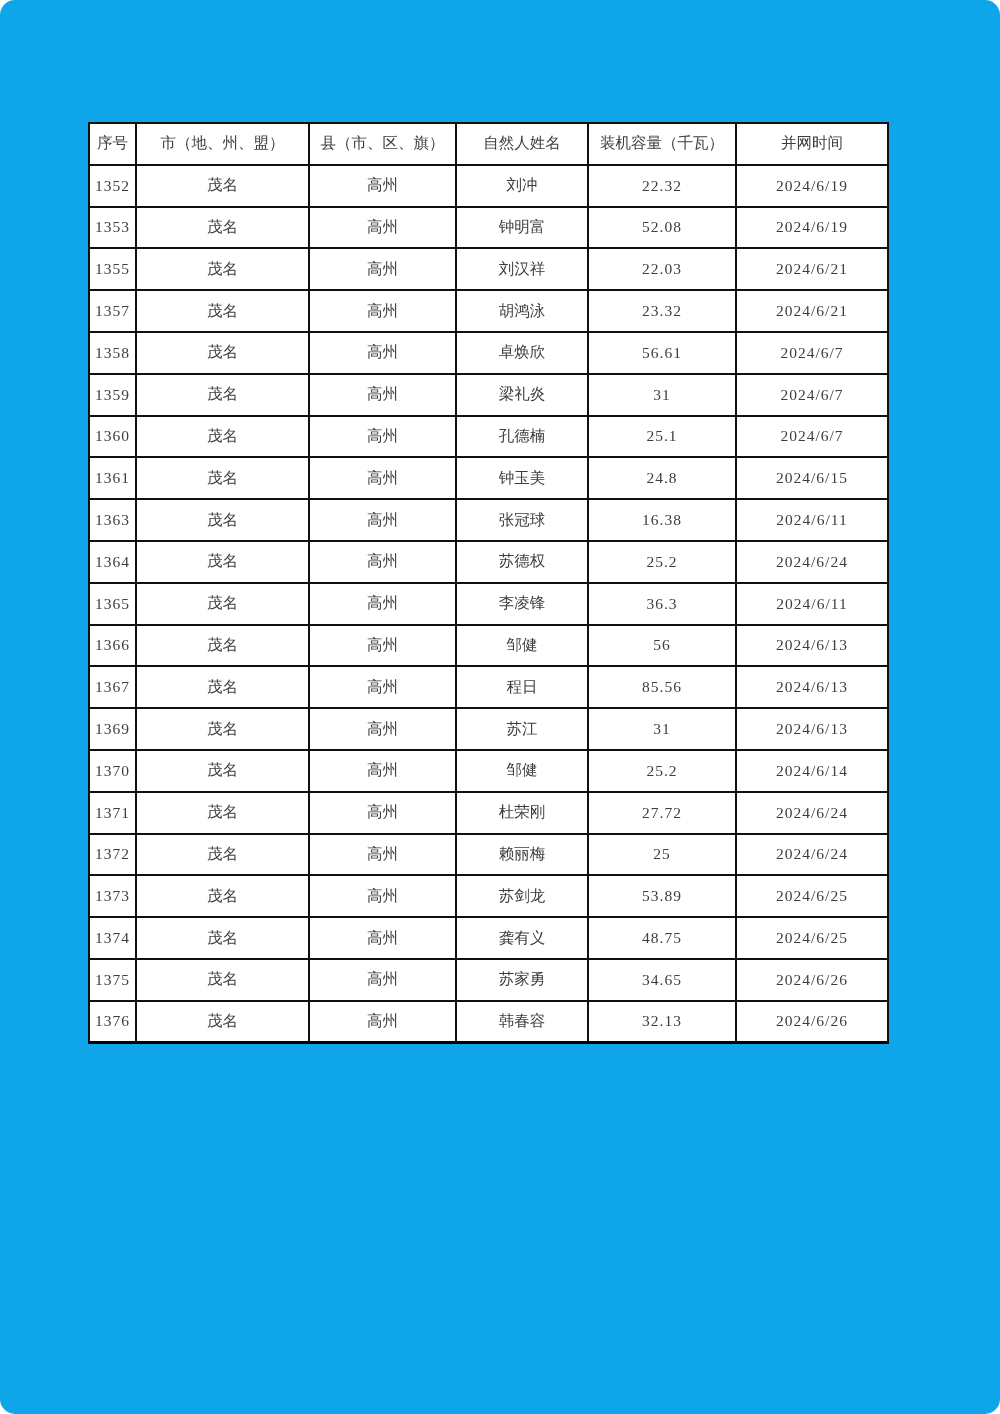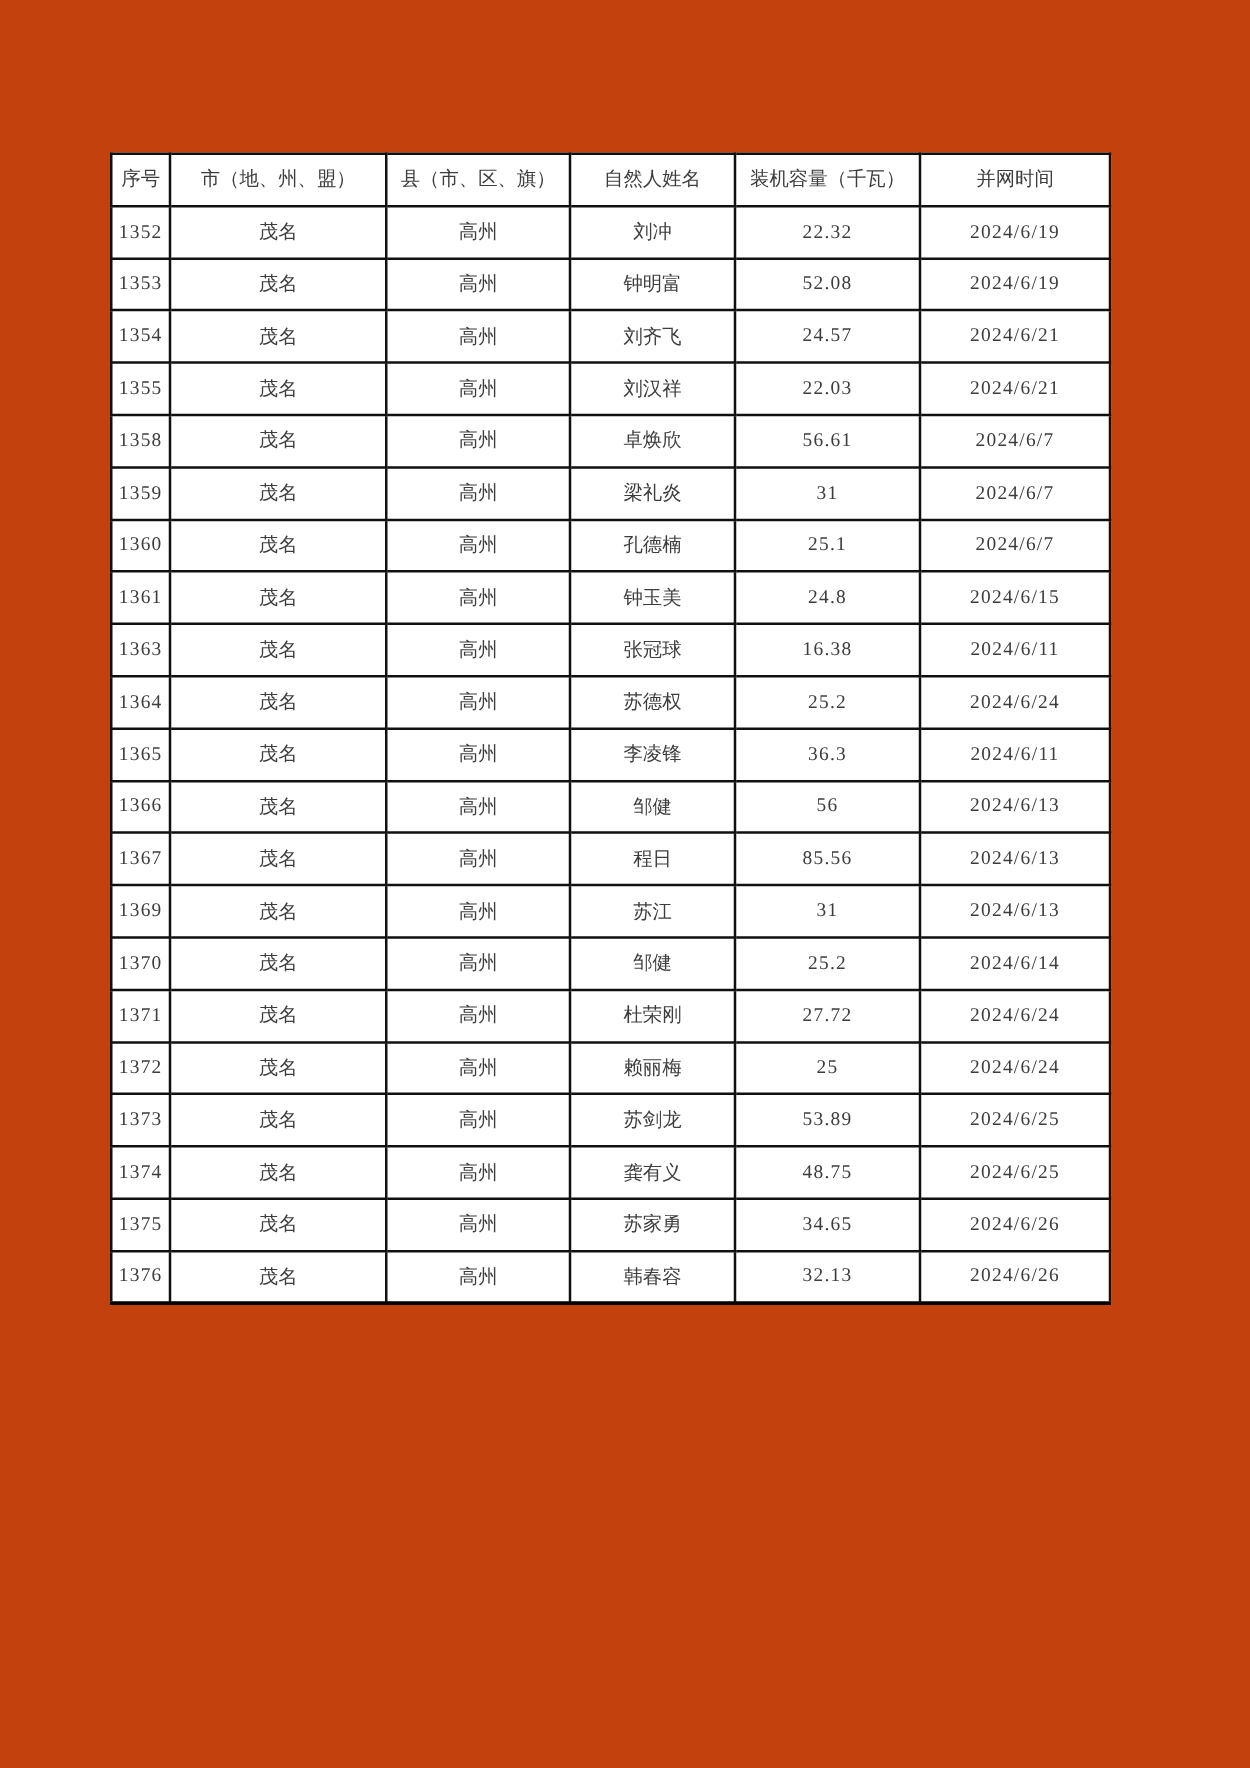--- a/index.html
+++ b/index.html
@@ -5,22 +5,23 @@
   * { margin: 0; padding: 0; box-sizing: border-box; }
   html, body {
     width: 1000px;
     background: #ffffff;
     font-family: "Liberation Serif", "DejaVu Serif", serif;
   }
   .page {
     position: relative;
     width: 1000px;
     height: 1414px;
-    background: #c2410c;
+    background: #0ea5e9;
     overflow: hidden;
+    border-radius: 15px;
   }
   table.reg-table {
     position: absolute;
     left: 88px;
     top: 122px;
     width: 799px;
     border-collapse: collapse;
     table-layout: fixed;
     background: #ffffff;
   }
@@ -77,39 +78,39 @@
 
         <tr>
           <td class="num">1353</td>
           <td>茂名</td>
           <td>高州</td>
           <td>钟明富</td>
           <td class="num">52.08</td>
           <td class="num">2024/6/19</td>
         </tr>
 
-        <tr>
-          <td class="num">1354</td>
-          <td>茂名</td>
-          <td>高州</td>
-          <td>刘齐飞</td>
-          <td class="num">24.57</td>
-          <td class="num">2024/6/21</td>
-        </tr>
 
         <tr>
           <td class="num">1355</td>
           <td>茂名</td>
           <td>高州</td>
           <td>刘汉祥</td>
           <td class="num">22.03</td>
           <td class="num">2024/6/21</td>
         </tr>
 
 
+        <tr>
+          <td class="num">1357</td>
+          <td>茂名</td>
+          <td>高州</td>
+          <td>胡鸿泳</td>
+          <td class="num">23.32</td>
+          <td class="num">2024/6/21</td>
+        </tr>
 
         <tr>
           <td class="num">1358</td>
           <td>茂名</td>
           <td>高州</td>
           <td>卓焕欣</td>
           <td class="num">56.61</td>
           <td class="num">2024/6/7</td>
         </tr>
 

